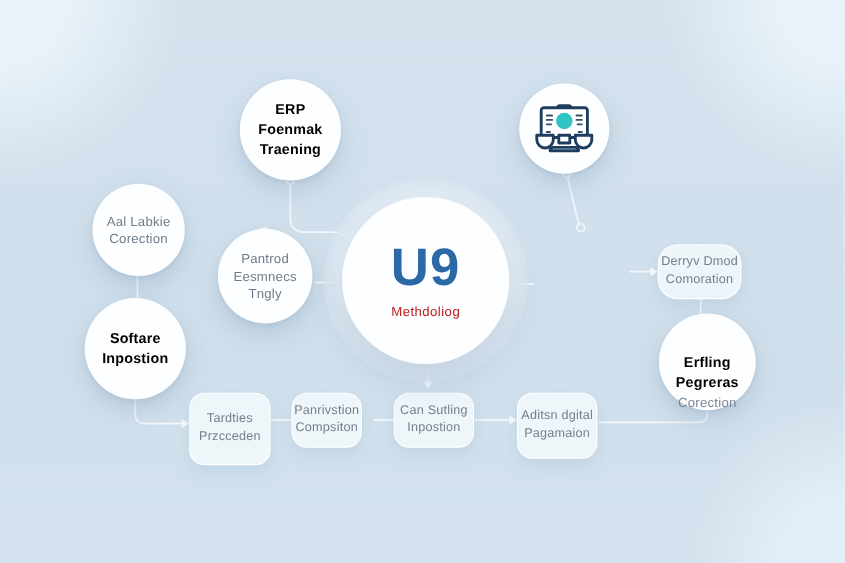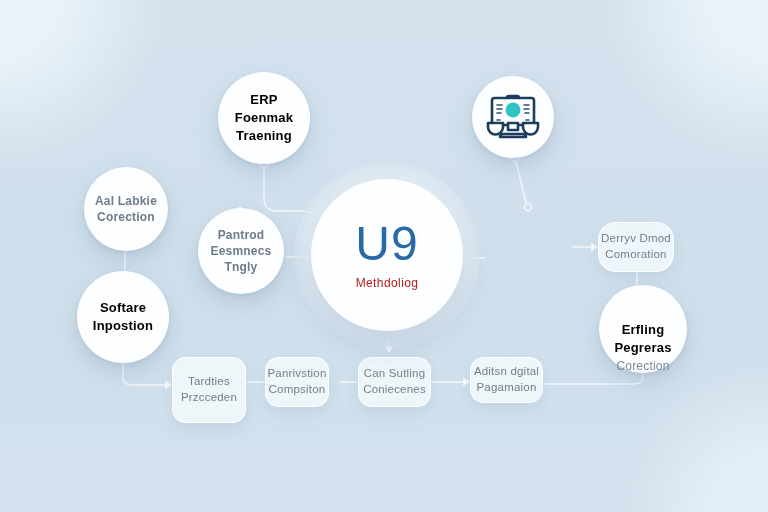--- a/index.html
+++ b/index.html
@@ -19,48 +19,48 @@
     border-radius:50%; background:#fdfeff;
     box-shadow:0 10px 22px rgba(125,152,180,.30), 0 2px 4px rgba(125,152,180,.18);
   }
   .rect {
     border-radius:14px; background:rgba(250,253,255,.72);
     border:1px solid rgba(255,255,255,.95);
     box-shadow:0 6px 14px rgba(130,158,186,.18);
   }
   .lbl { white-space:pre-line; }
   .lbl-bold { font-weight:bold; color:#000000; font-size:13px; line-height:1.38; letter-spacing:.2px; }
-  .lbl-gray { color:#6e7c8a; font-size:12px; line-height:1.35; letter-spacing:.2px;font-weight:bold; }
+  .lbl-gray { color:#6e7c8a; font-size:12px; line-height:1.35; letter-spacing:.2px; }
   .lbl-rect { color:#72808e; font-size:11.5px; line-height:1.35; letter-spacing:.2px; }
 
   
   .n-erp      { left:218px; top:72px;  width:92px;  height:92px; }
   .n-laptop   { left:472px; top:76px;  width:82px;  height:82px; }
   .n-aal      { left:84px;  top:167px; width:84px;  height:84px; }
   .n-pantrod  { left:198px; top:208px; width:86px;  height:86px; }
   .n-carling  { left:486px; top:209px; width:86px;  height:86px; }
   .n-softare  { left:77px;  top:271px; width:92px;  height:92px; }
   .n-erfling  { left:599px; top:285px; width:88px;  height:88px;align-items:flex-end; }
   .n-derryv   { left:598px; top:222px; width:76px;  height:50px;border-radius:18px; }
   .n-tardties { left:172px; top:357px; width:74px;  height:66px; }
   .n-panriv   { left:265px; top:357px; width:64px;  height:50px; }
   .n-cansut   { left:358px; top:357px; width:73px;  height:50px; }
-  .n-aditsn   { left:470px; top:357px; width:73px;  height:46px; }
+  .n-aditsn   { left:470px; top:357px; width:73px;  height:60px; }
 
   .halo {
     position:absolute; left:294px; top:162px; width:186px; height:186px; z-index:2;
     border-radius:50%;
     background:radial-gradient(circle, #eef3f8 0 44%, #e3ecf4 60%, rgba(214,228,240,.35) 74%, rgba(212,225,238,0) 82%);
   }
   .n-center {
     left:311px; top:179px; width:152px; height:152px; z-index:3;
     flex-direction:column;
     box-shadow:0 14px 28px rgba(120,150,180,.32);
   }
-  .center-title { font-weight:normal; font-size:48px; color:#2a69a6; letter-spacing:1px; line-height:1; }
+  .center-title { font-weight:bold; font-size:48px; color:#2a69a6; letter-spacing:1px; line-height:1; }
   .center-sub  { margin-top:8px; font-size:12px; color:#b91c1c; letter-spacing:.4px; }
 
   .erfling-box { display:flex; flex-direction:column; align-items:center; }
   .erfling-sub { font-weight:normal; color:#7b8794; font-size:12px; margin-top:2px; letter-spacing:.2px; }
 
   .laptop-svg { display:block; }
 </style>
 </head>
 <body>
 
@@ -177,21 +177,21 @@
 Przcceden</div>
   </div>
 
   <div class="node rect n-panriv">
     <div class="lbl lbl-rect">Panrivstion
 Compsiton</div>
   </div>
 
   <div class="node rect n-cansut">
     <div class="lbl lbl-rect">Can Sutling
-Coniecenes</div>
+Inpostion</div>
   </div>
 
   <div class="node rect n-aditsn">
     <div class="lbl lbl-rect">Aditsn dgital
 Pagamaion</div>
   </div>
 
 </div>
 
 </body></html>

